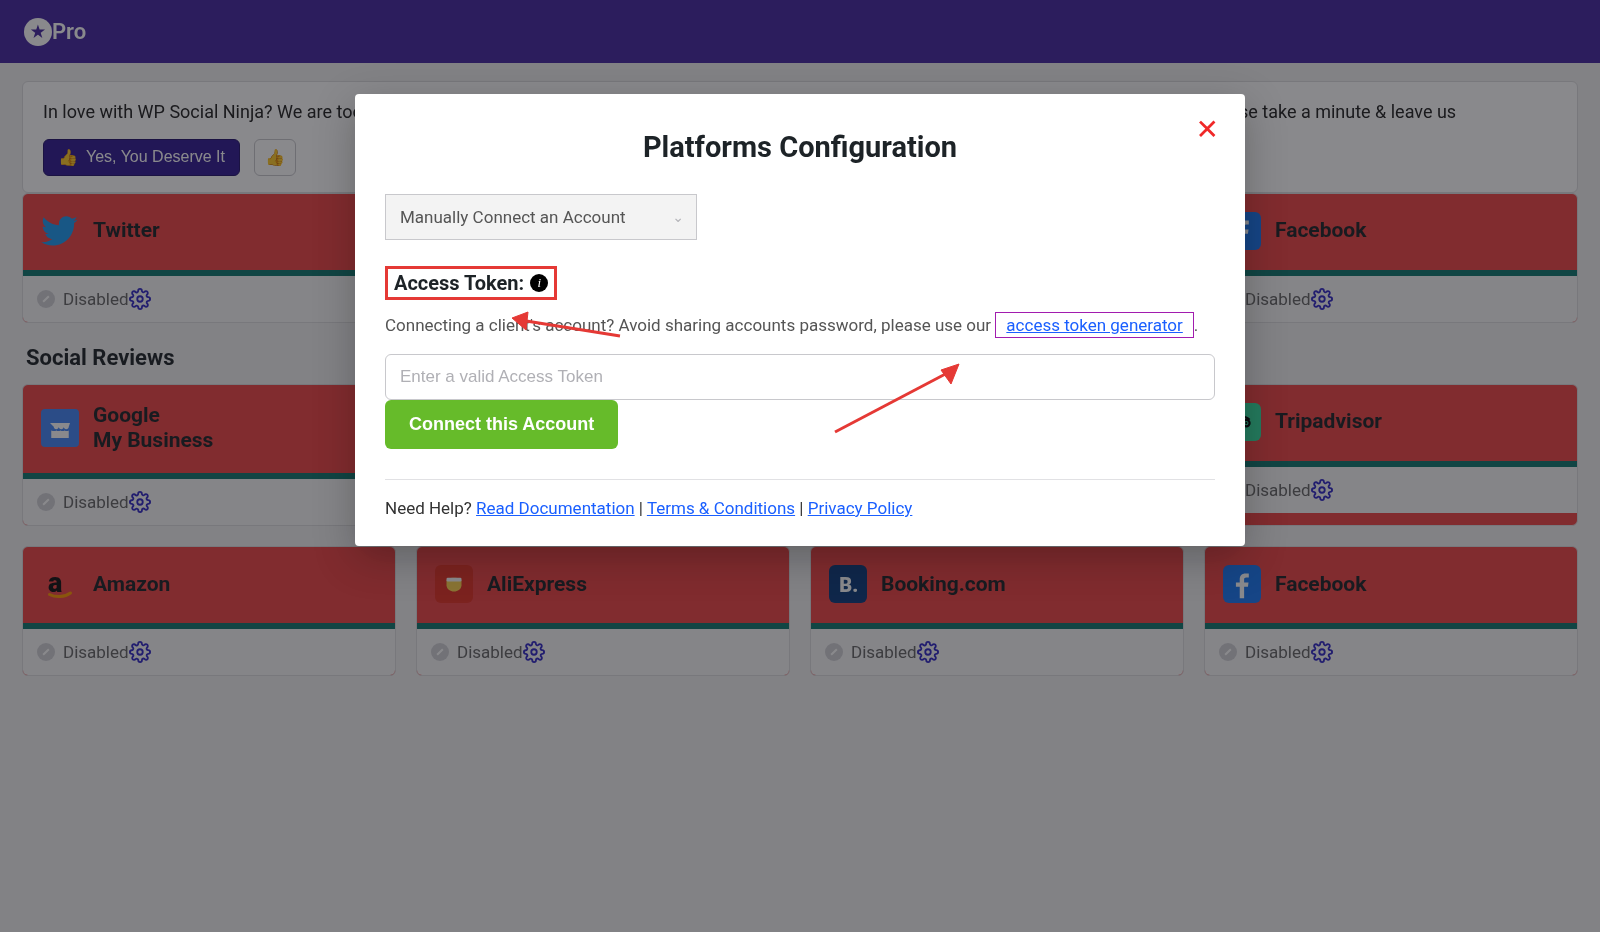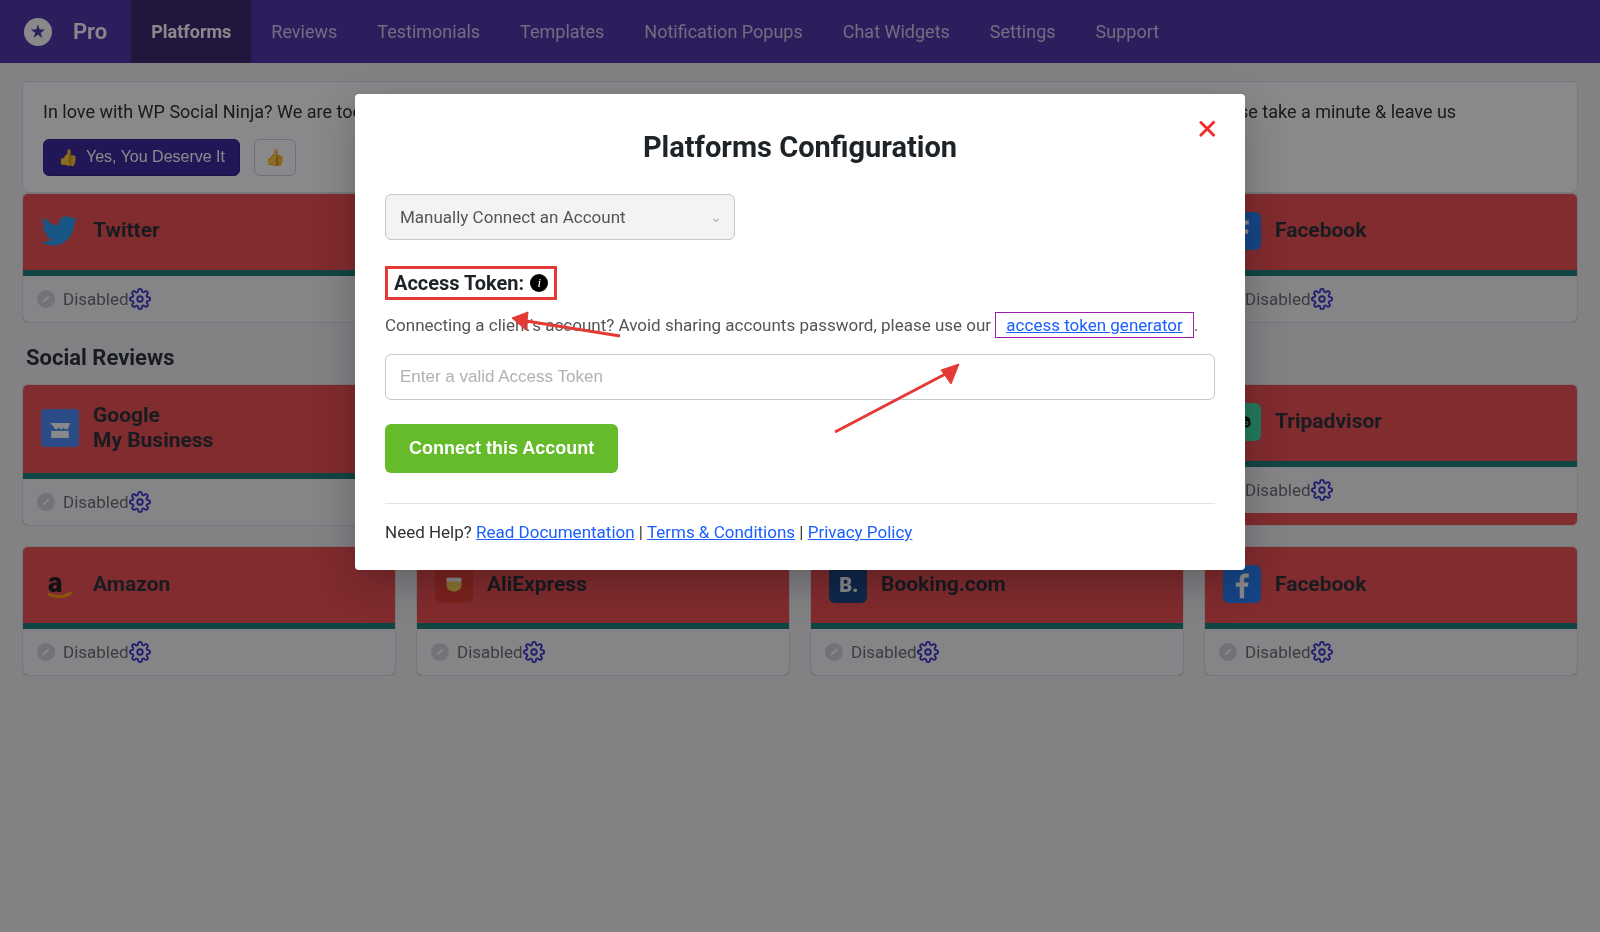--- a/index.html
+++ b/index.html
@@ -1,19 +1,19 @@
 <!DOCTYPE html>
 <html><head>
 <meta charset="utf-8">
 <style>
   * { box-sizing: border-box; margin: 0; padding: 0; }
   html, body { width: 1600px; height: 932px; font-family: -apple-system, BlinkMacSystemFont, "Segoe UI", Roboto, Arial, sans-serif; overflow: hidden; background: #f0f0f1; }
   
   .topbar { background: #4527a0; height: 63px; display: flex; align-items: center; color: #fff; }
-  .brand { display: flex; align-items: center; gap: 21px; padding: 0 24px; font-weight: 600; font-size: 22px; }
+  .brand { display: flex; align-items: center; gap: 0; padding: 0 24px; font-weight: 600; font-size: 22px; }
   .brand .logo { width: 28px; height: 28px; border-radius: 50%; background: #fff; position: relative; }
   .brand .logo::after { content: "★"; color: #4527a0; position: absolute; inset: 0; display: flex; align-items: center; justify-content: center; font-size: 16px; }
   .navitems { display: flex; height: 100%; }
   .navitem { display: flex; align-items: center; padding: 0 20px; font-size: 18px; color: #d1c4e9; cursor: pointer; height: 100%; }
   .navitem.active { background: #311965; color: #fff; font-weight: 700; }
   
   .page { padding: 18px 22px; }
   .notice { border: 1px solid #dcdcde; background: #fff; border-radius: 6px; padding: 16px 20px; font-size: 18px; color: #222; line-height: 1.6; }
   .notice .btn-primary { display: inline-flex; align-items: center; gap: 8px; margin-top: 12px; background: #311b92; color: #fff; border: 1px solid #22136b; padding: 8px 14px; border-radius: 6px; font-size: 16px; cursor: pointer; }
   .notice .btn-secondary { display: inline-flex; align-items: center; margin-left: 10px; background: #fff; color: #333; border: 1px solid #c8c8cc; padding: 8px 10px; border-radius: 6px; font-size: 16px; cursor: pointer; }
@@ -37,55 +37,45 @@
   .ic-trip { background: #34e0a1; color: #000; border-radius: 50%; }
   .ic-amazon { color: #111; }
   .ic-aliexpress { background: #e43225; color: #ffd54f; border-radius: 6px; }
   .ic-booking { background: #0c3b7c; color: #fff; border-radius: 4px; }
   
   .overlay { position: fixed; inset: 0; background: rgba(20, 20, 25, 0.5); }
   .modal { position: fixed; top: 94px; left: 50%; transform: translateX(-50%); width: 890px; background: #fff; border-radius: 4px; box-shadow: 0 12px 40px rgba(0,0,0,.25); padding: 36px 30px 28px; }
   .modal h1 { text-align: center; font-size: 29px; font-weight: 700; color: #1d2327; margin-bottom: 30px; }
   .modal .close { position: absolute; top: 22px; right: 26px; font-size: 28px; color: #f02828; cursor: pointer; font-weight: 300; line-height: 1; }
   .modal .label { font-size: 22px; font-weight: 700; color: #1d2327; margin: 6px 0 14px; }
-  .select { width: 350px; background: #f3f3f3; border: 1px solid #c8c8cc; border-radius: 6px; padding: 12px 40px 12px 14px; font-size: 17px; color: #555; position: relative; cursor: pointer; }
+  .select { width: 312px; background: #f3f3f3; border: 1px solid #c8c8cc; border-radius: 0; padding: 12px 40px 12px 14px; font-size: 17px; color: #555; position: relative; cursor: pointer; }
   .select .chev { position: absolute; right: 12px; top: 50%; transform: translateY(-50%); color: #b5b5ba; font-size: 14px; }
   .access-label-wrap { display: inline-flex; align-items: center; gap: 6px; border: 3px solid #e53935; padding: 2px 6px; margin-top: 26px; }
   .access-label-wrap .txt { font-size: 20px; font-weight: 700; color: #1d2327; }
   .info-ic { width: 18px; height: 18px; border-radius: 50%; background: #000; color: #fff; font-style: italic; font-family: Georgia, serif; font-size: 13px; display: inline-flex; align-items: center; justify-content: center; }
   .helper { margin-top: 12px; font-size: 17px; color: #555; }
   .helper a { color: #1a5fff; text-decoration: underline; }
   .helper .boxed { border: 1px solid #a21caf; padding: 2px 10px; display: inline-block; }
   .token-input { width: 100%; border: 1px solid #c8c8cc; border-radius: 6px; padding: 12px 14px; font-size: 17px; color: #555; margin-top: 16px; }
   .token-input::placeholder { color: #b0b0b5; }
-  .connect-btn { margin-top: 24px; background: #66bb2a; color: #fff; border: none; border-radius: 6px; padding: 14px 24px; font-size: 18px; font-weight: 700; cursor: pointer; }
+  .connect-btn { background: #66bb2a; color: #fff; border: none; border-radius: 6px; padding: 14px 24px; font-size: 18px; font-weight: 700; cursor: pointer; }
   .modal hr { border: none; border-top: 1px solid #e1e1e4; margin: 30px 0 18px; }
   .footer-help { font-size: 17px; color: #333; }
   .footer-help a { color: #1a5fff; text-decoration: underline; }
   
   .arrow { position: absolute; pointer-events: none; }
   .arrow svg line, .arrow svg polygon { stroke: #e53935; fill: #e53935; }
 </style>
 </head>
 <body>
 
 <div class="topbar">
   <div class="brand">
     <span class="logo"></span>
     <span>Pro</span>
-  </div>
-  <div class="navitems">
-    <div class="navitem active">Platforms</div>
-    <div class="navitem">Reviews</div>
-    <div class="navitem">Testimonials</div>
-    <div class="navitem">Templates</div>
-    <div class="navitem">Notification Popups</div>
-    <div class="navitem">Chat Widgets</div>
-    <div class="navitem">Settings</div>
-    <div class="navitem">Support</div>
   </div>
 </div>
 
 <div class="page">
 
   <div class="notice">
     <div>In love with WP Social Ninja? We are too! If you are enjoying this plugin, please consider upgrading to Pro with more advanced features! Could you please take a minute &amp; leave us</div>
     <button class="btn-primary">
       <span>👍</span>
       <span>Yes, You Deserve It</span>

